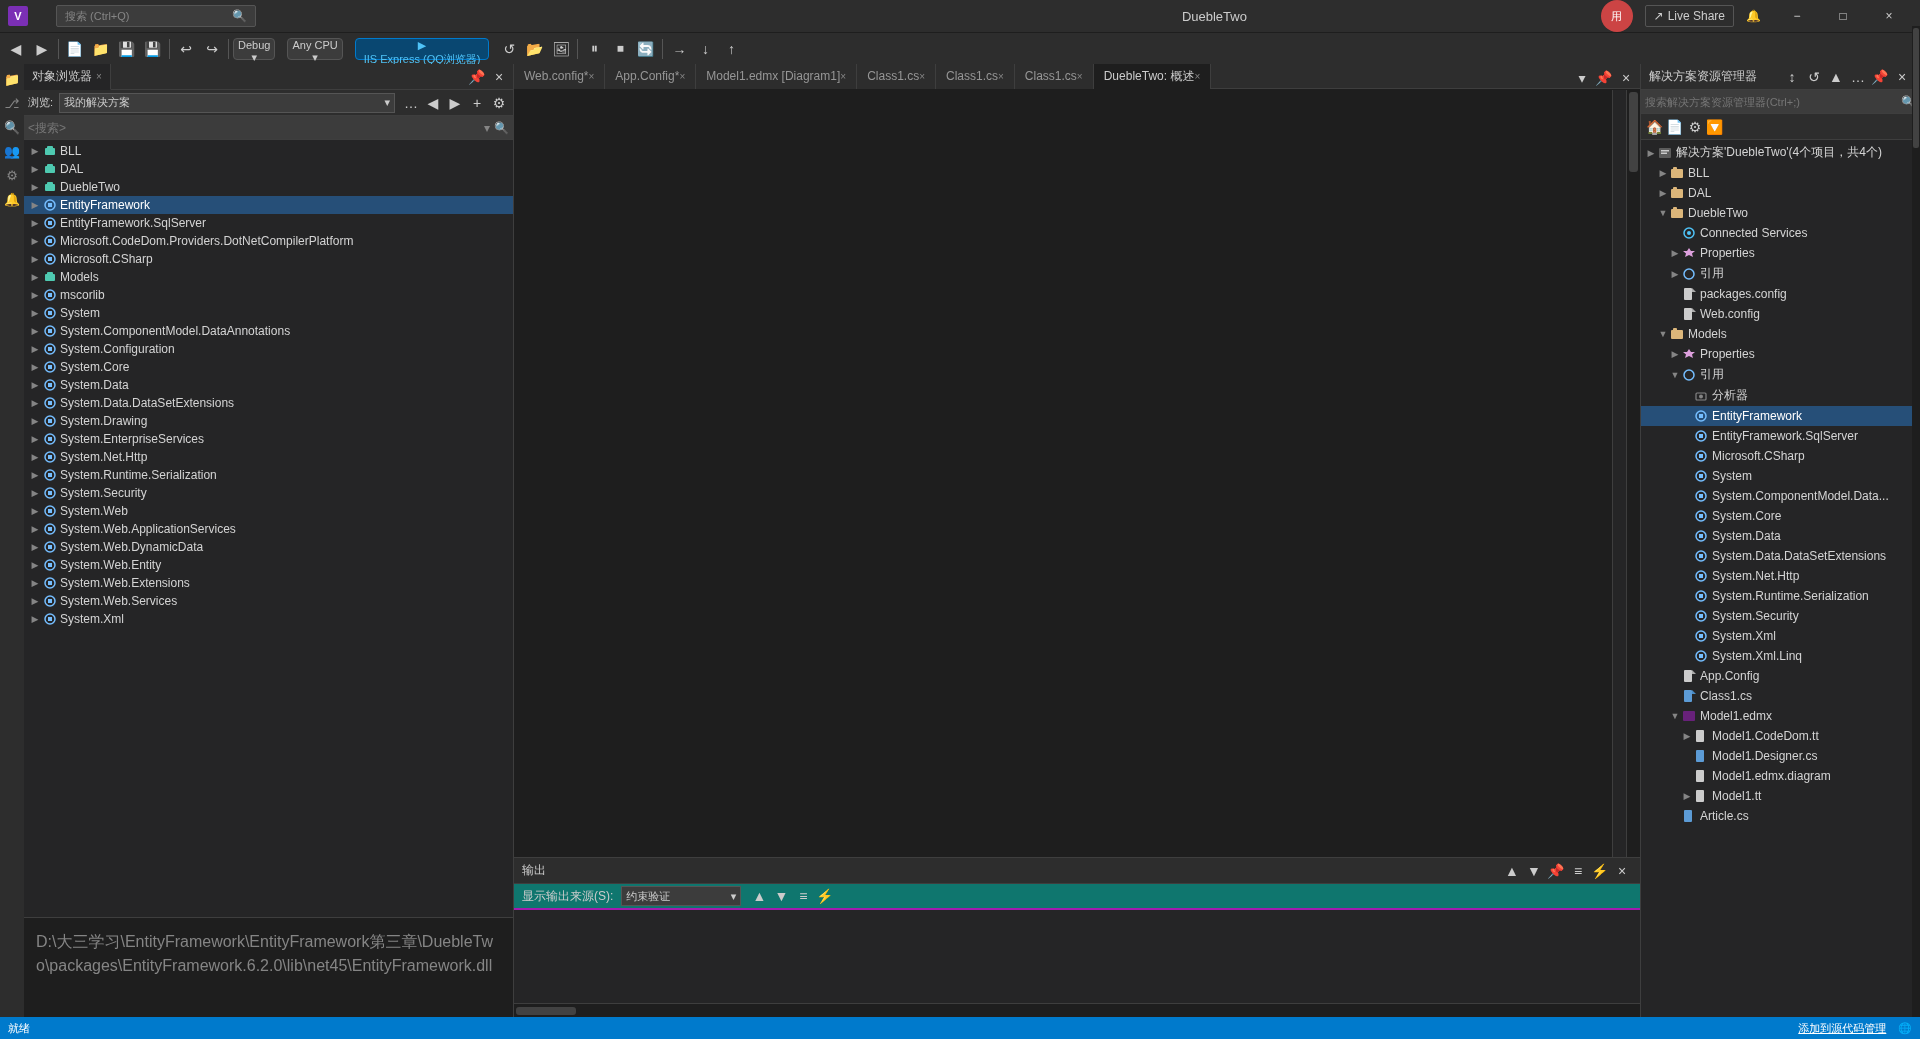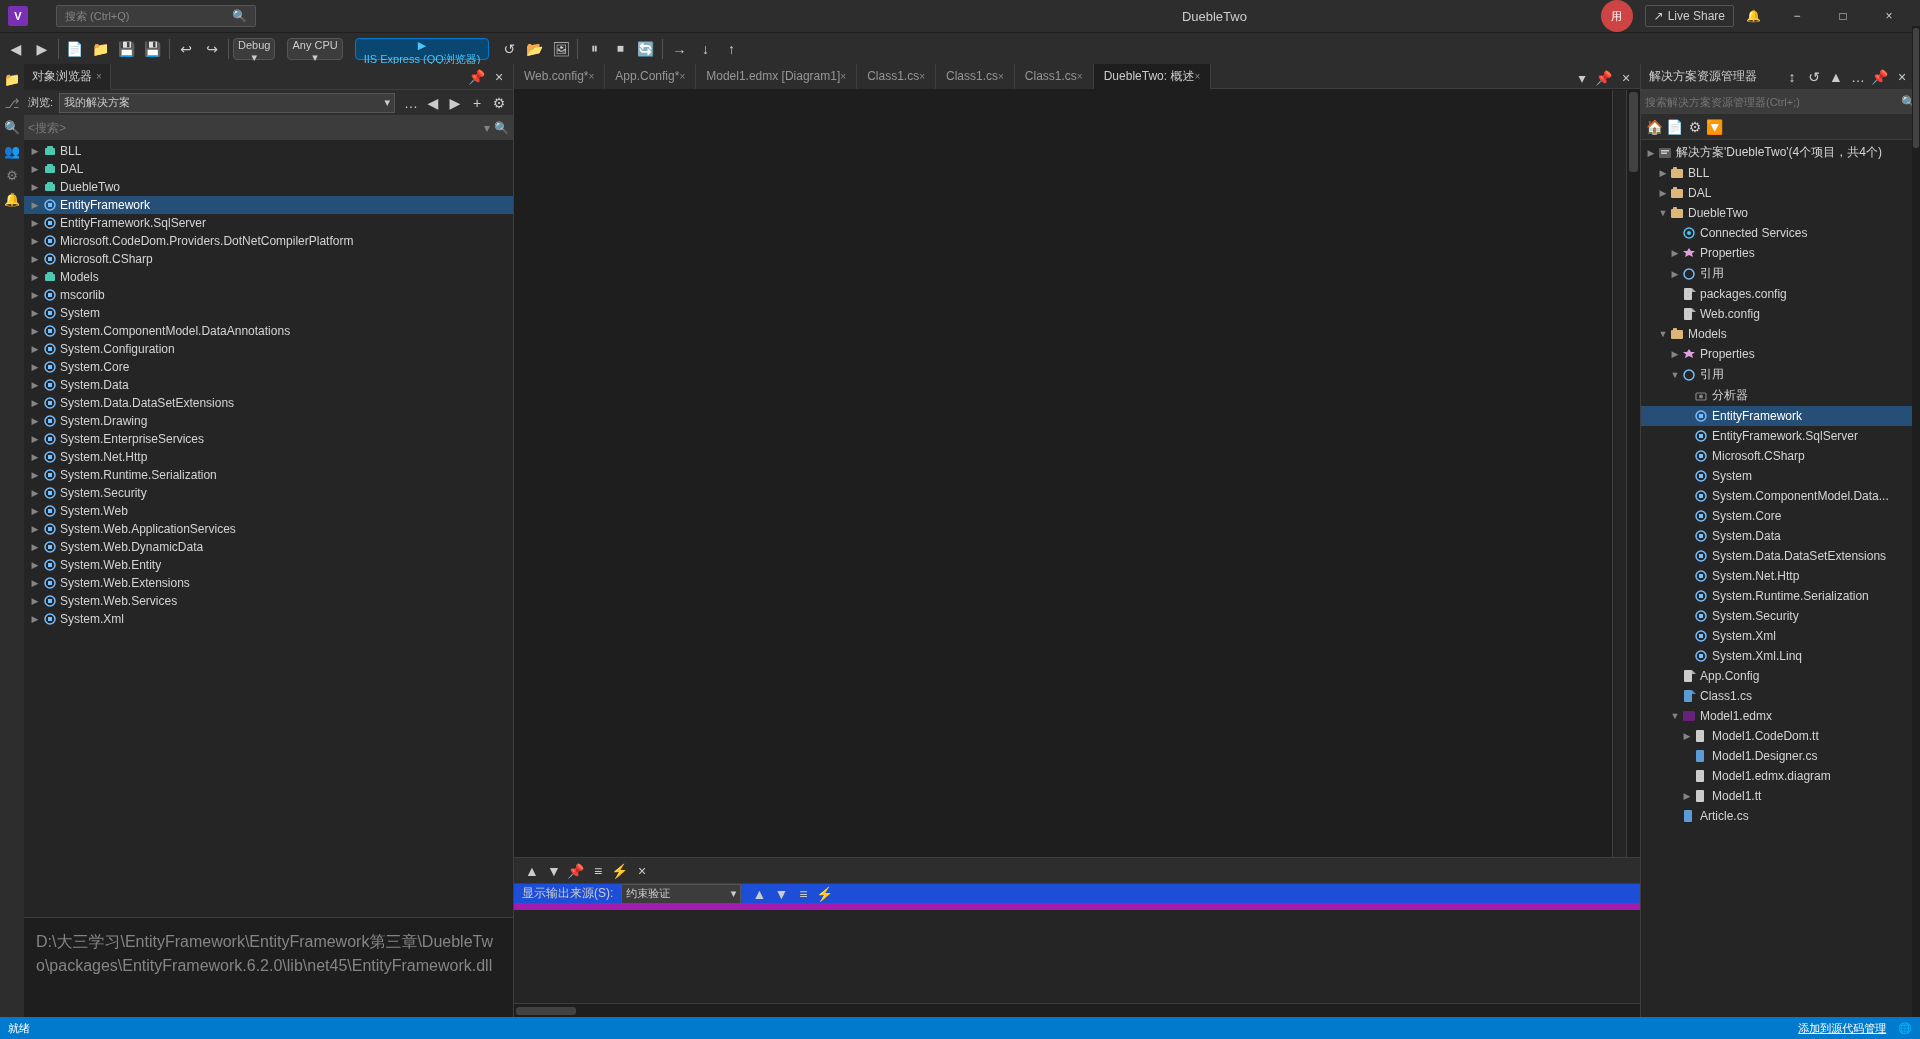--- a/index.html
+++ b/index.html
@@ -202,21 +202,21 @@
       flex-shrink: 0;
     }
     #output-header {
       display: flex; align-items: center; padding: 2px 8px;
       background: #2d2d2d; height: 26px; border-bottom: 1px solid #3e3e3e; flex-shrink: 0;
     }
     #output-title { color: #cccccc; font-size: 12px; flex: 1; }
     #output-toolbar { display: flex; gap: 2px; }
     #output-source-row {
       display: flex; align-items: center; padding: 2px 8px; height: 26px;
-      background: #1d4ed8; border-bottom: 7px solid #a21caf; flex-shrink: 0;
+      background: #0f766e; border-bottom: 2px solid #a21caf; flex-shrink: 0;
     }
     .output-label { color: #cccccc; font-size: 12px; margin-right: 8px; }
     .output-dropdown {
       height: 20px; background: #3c3c3c; border: 1px solid #555;
       color: #cccccc; font-size: 11px; padding: 0 4px; min-width: 120px;
       display: flex; align-items: center; 
     }
     #output-content { flex: 1; padding: 4px 8px; overflow-y: auto; }
 
     
@@ -744,20 +744,21 @@
         <div style="position:absolute; right:0; top:0; bottom:0; width:14px; background:#1e1e1e; border-left:1px solid #3e3e3e;">
           <div style="position:absolute; top:2px; left:2px; right:2px; height:80px; background:#424242; border-radius:3px;"></div>
         </div>
 
         <div style="position:absolute; right:14px; top:0; bottom:0; width:14px; background:#252526; border-left:1px solid #3e3e3e;"></div>
       </div>
     </div>
 
     <div id="output-panel">
       <div id="output-header">
+        <span id="output-title">输出</span>
         <div id="output-toolbar">
           <div class="tb-btn" style="width:20px;height:20px;">▲</div>
           <div class="tb-btn" style="width:20px;height:20px;">▼</div>
           <div class="tb-btn" style="width:20px;height:20px;">📌</div>
           <div class="tb-btn" style="width:20px;height:20px;">≡</div>
           <div class="tb-btn" style="width:20px;height:20px;">⚡</div>
           <div class="tb-btn" style="width:20px;height:20px;">×</div>
         </div>
       </div>
       <div id="output-source-row">

